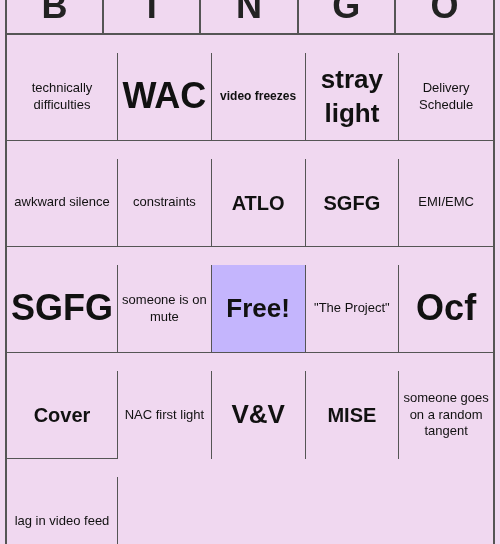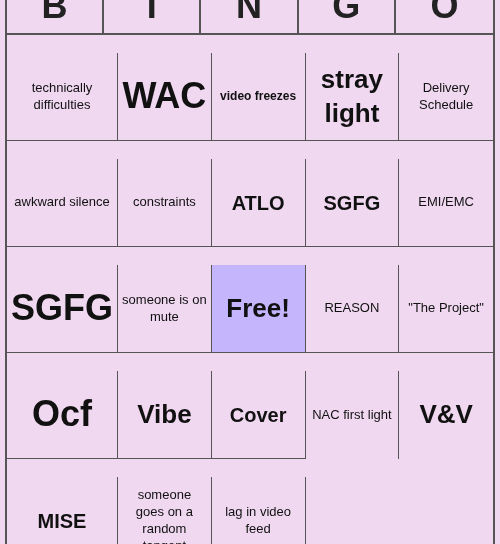--- a/index.html
+++ b/index.html
@@ -127,30 +127,24 @@
       <div class="bingo-cell">
         <span class="cell-text xlarge">SGFG</span>
       </div>
       <div class="bingo-cell">
         <span class="cell-text">someone is on mute</span>
       </div>
       <div class="bingo-cell free-cell">
         <span class="cell-text large">Free!</span>
       </div>
       <div class="bingo-cell">
-        <span class="cell-text">REASON</span>
-      </div>
-      <div class="bingo-cell">
         <span class="cell-text">"The Project"</span>
       </div>
       <div class="bingo-cell">
         <span class="cell-text xlarge">Ocf</span>
-      </div>
-      <div class="bingo-cell">
-        <span class="cell-text large">Vibe</span>
       </div>
       <div class="bingo-cell">
         <span class="cell-text medium-large">Cover</span>
       </div>
       <div class="bingo-cell">
         <span class="cell-text">NAC first light</span>
       </div>
       <div class="bingo-cell">
         <span class="cell-text large">V&amp;V</span>
       </div>

